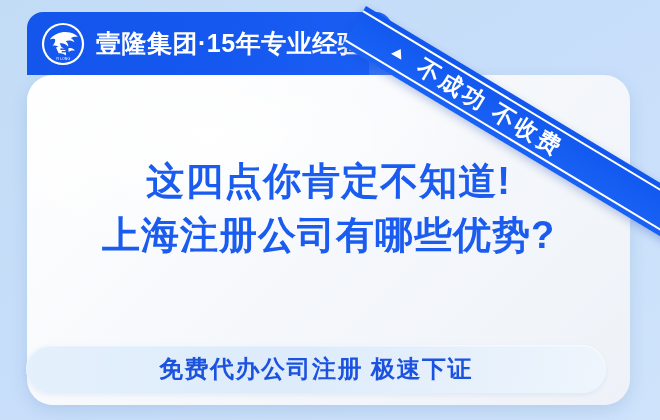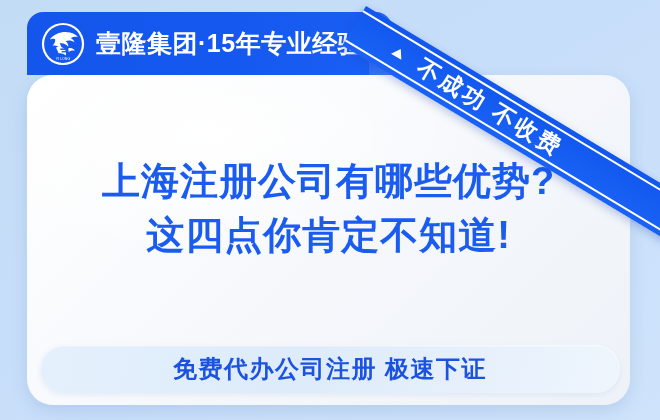--- a/index.html
+++ b/index.html
@@ -149,21 +149,21 @@
     font-size: 38px;
     font-weight: bold;
     letter-spacing: 1px;
     line-height: 1.42;
     white-space: nowrap;
   }
 
   
   .footer-bar {
     position: absolute;
-    left: 40px;
+    left: 26px;
     top: 345px;
     width: 580px;
     height: 48px;
     border-radius: 24px;
     background: linear-gradient(100deg, #e4f0fc 0%, #ddebfa 45%, #eef5fd 100%);
     box-shadow: inset 0 1px 2px rgba(255,255,255,0.85), 0 2px 5px rgba(120,160,210,0.14);
     display: flex;
     align-items: center;
     justify-content: center;
     z-index: 5;
@@ -181,22 +181,22 @@
 </head>
 <body>
 
 <div class="poster">
 
   <div class="card">
     <div class="card-sheen"></div>
   </div>
 
   <div class="headline">
+    <div class="headline-line">这四点你肯定不知道!</div>
     <div class="headline-line">上海注册公司有哪些优势?</div>
-    <div class="headline-line">这四点你肯定不知道!</div>
   </div>
 
   <div class="footer-bar">
     <span class="footer-text">免费代办公司注册 极速下证</span>
   </div>
 
   <div class="header-pill">
     <svg class="logo-badge" viewBox="0 0 100 100" aria-hidden="true">
       <circle cx="50" cy="50" r="48" fill="#ffffff"></circle>
       <circle cx="50" cy="50" r="43" fill="#1558ef"></circle>

